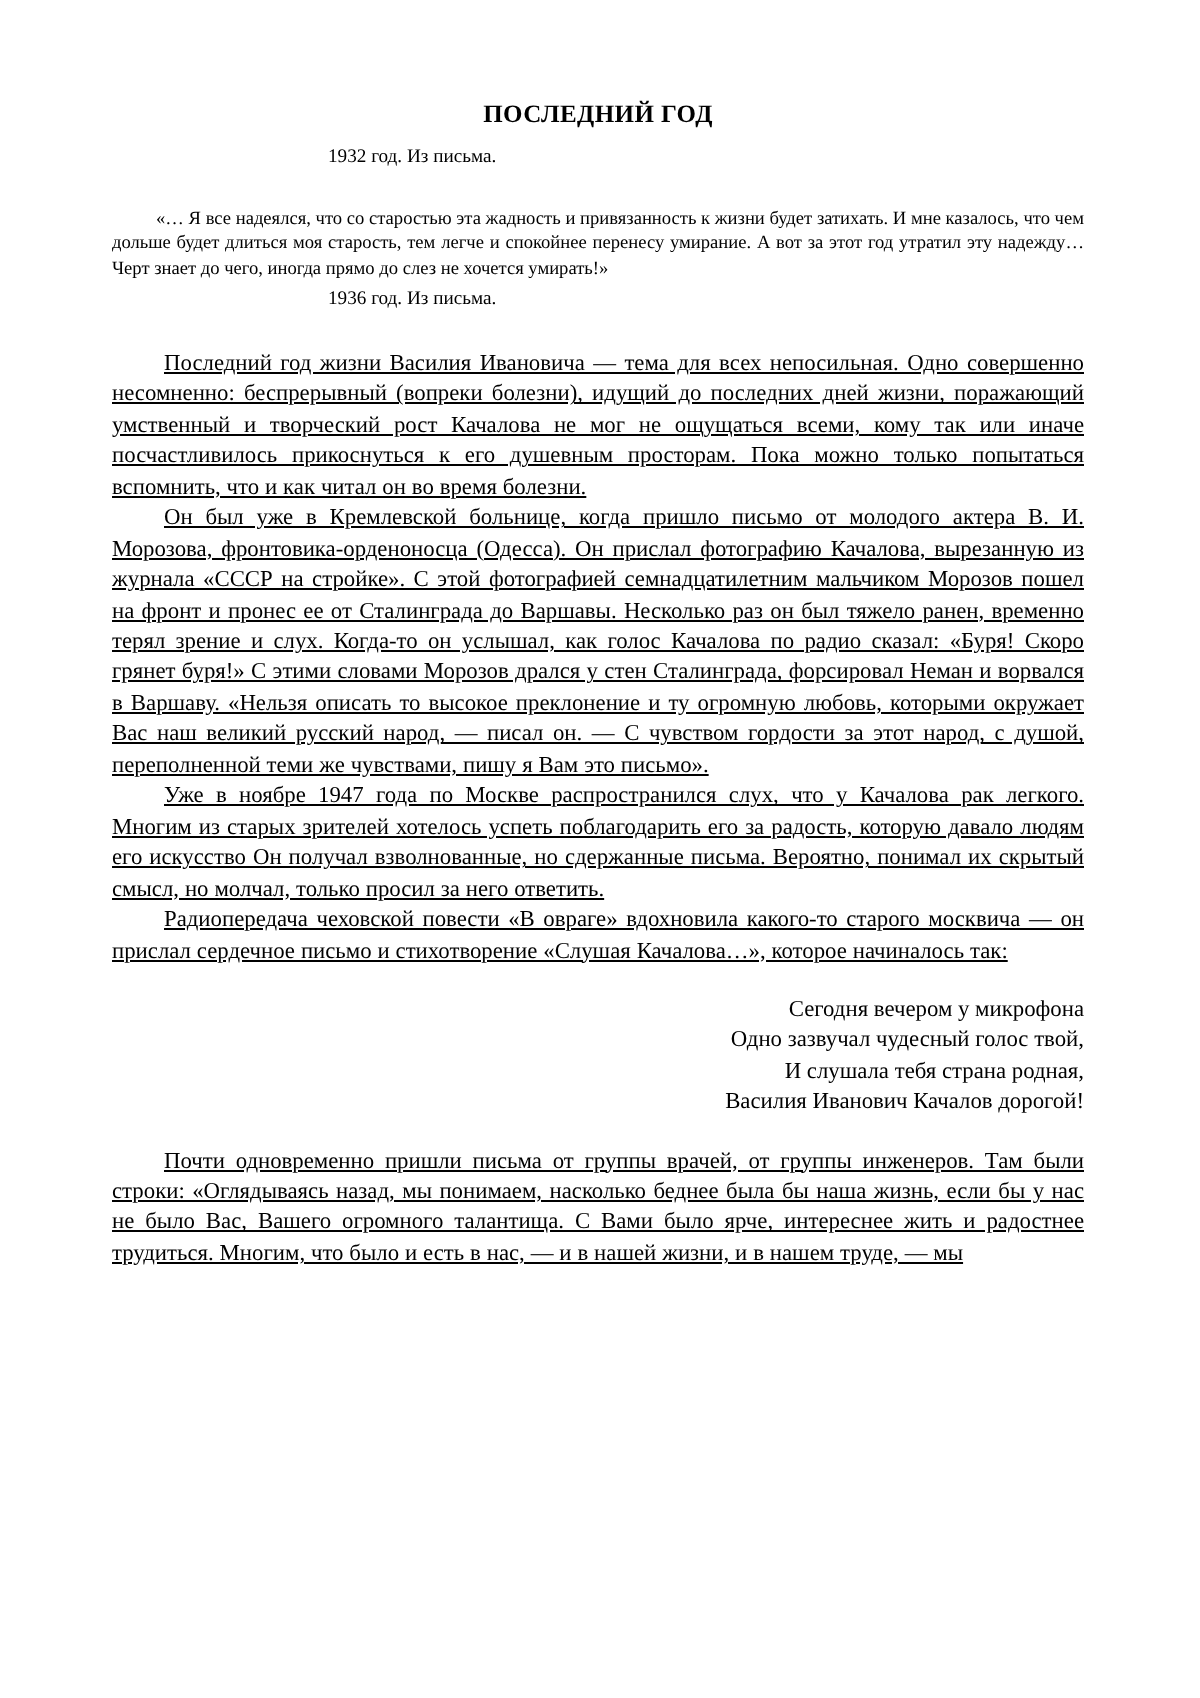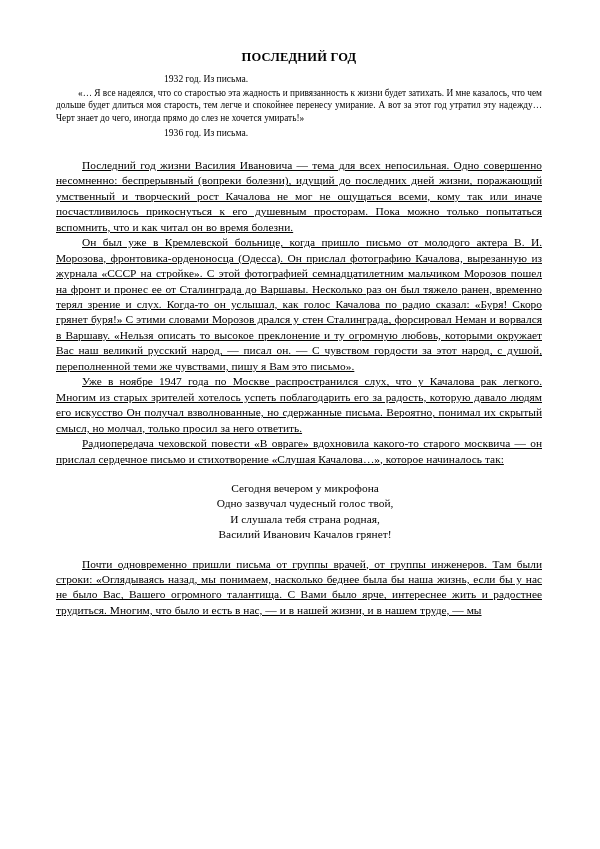--- a/index.html
+++ b/index.html
@@ -34,21 +34,21 @@
   .epigraph {
     font-size: 9.3px;
     line-height: 1.38;
     text-align: justify;
     text-justify: inter-word;
     text-indent: 22px;
     margin: 0;
     hyphens: none;
   }
   .epigraph-2 {
-    margin-top: 1px;
+    margin-top: 18px;
   }
   .attribution {
     font-size: 9.6px;
     line-height: 1.45;
     text-align: left;
     padding-left: 108px;
     margin: 1px 0 1px 0;
   }
   .body-block {
     margin-top: 18px;
@@ -61,21 +61,21 @@
     text-indent: 26px;
     margin: 0;
     hyphens: none;
     word-spacing: 0.1px;
     text-decoration: underline;
   }
   .poem {
     margin: 14px 0 14px 12px;
     font-size: 11.4px;
     line-height: 1.35;
-    text-align: center;
+    text-align: right;
   }
   .poem-line {
     display: block;
     white-space: pre;
   }
   .poem + p.body-par {
     margin-top: 0;
   }
 </style>
 </head>
@@ -103,20 +103,20 @@
     <p class="body-par">Он был уже в Кремлевской больнице, когда пришло письмо от молодого актера В. И. Морозова, фронтовика-орденоносца (Одесса). Он прислал фотографию Качалова, вырезанную из журнала «СССР на стройке». С этой фотографией семнадцатилетним мальчиком Морозов пошел на фронт и пронес ее от Сталинграда до Варшавы. Несколько раз он был тяжело ранен, временно терял зрение и слух. Когда-то он услышал, как голос Качалова по радио сказал: «Буря! Скоро грянет буря!» С этими словами Морозов дрался у стен Сталинграда, форсировал Неман и ворвался в Варшаву. «Нельзя описать то высокое преклонение и ту огромную любовь, которыми окружает Вас наш великий русский народ, — писал он. — С чувством гордости за этот народ, с душой, переполненной теми же чувствами, пишу я Вам это письмо».</p>
 
     <p class="body-par">Уже в ноябре 1947 года по Москве распространился слух, что у Качалова рак легкого. Многим из старых зрителей хотелось успеть поблагодарить его за радость, которую давало людям его искусство Он получал взволнованные, но сдержанные письма. Вероятно, понимал их скрытый смысл, но молчал, только просил за него ответить.</p>
 
     <p class="body-par">Радиопередача чеховской повести «В овраге» вдохновила какого-то старого москвича — он прислал сердечное письмо и стихотворение «Слушая Качалова…», которое начиналось так:</p>
 
     <div class="poem">
       <span class="poem-line">Сегодня вечером у микрофона</span>
       <span class="poem-line">Одно зазвучал чудесный голос твой,</span>
       <span class="poem-line">И слушала тебя страна родная,</span>
-      <span class="poem-line">Василий Иванович Качалов грянет!</span>
+      <span class="poem-line">Василия Иванович Качалов дорогой!</span>
     </div>
 
     <p class="body-par">Почти одновременно пришли письма от группы врачей, от группы инженеров. Там были строки: «Оглядываясь назад, мы понимаем, насколько беднее была бы наша жизнь, если бы у нас не было Вас, Вашего огромного талантища. С Вами было ярче, интереснее жить и радостнее трудиться. Многим, что было и есть в нас, — и в нашей жизни, и в нашем труде, — мы</p>
 
   </div>
 
 </div>
 
 </body></html>

